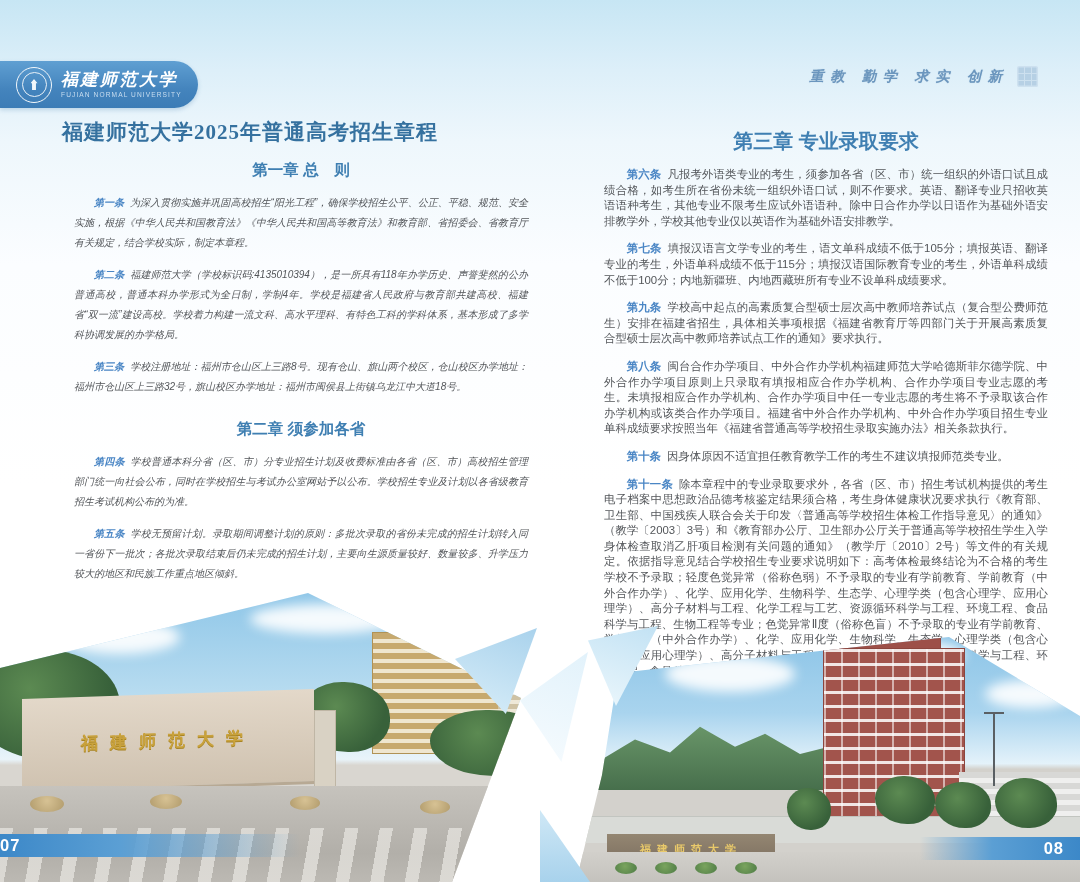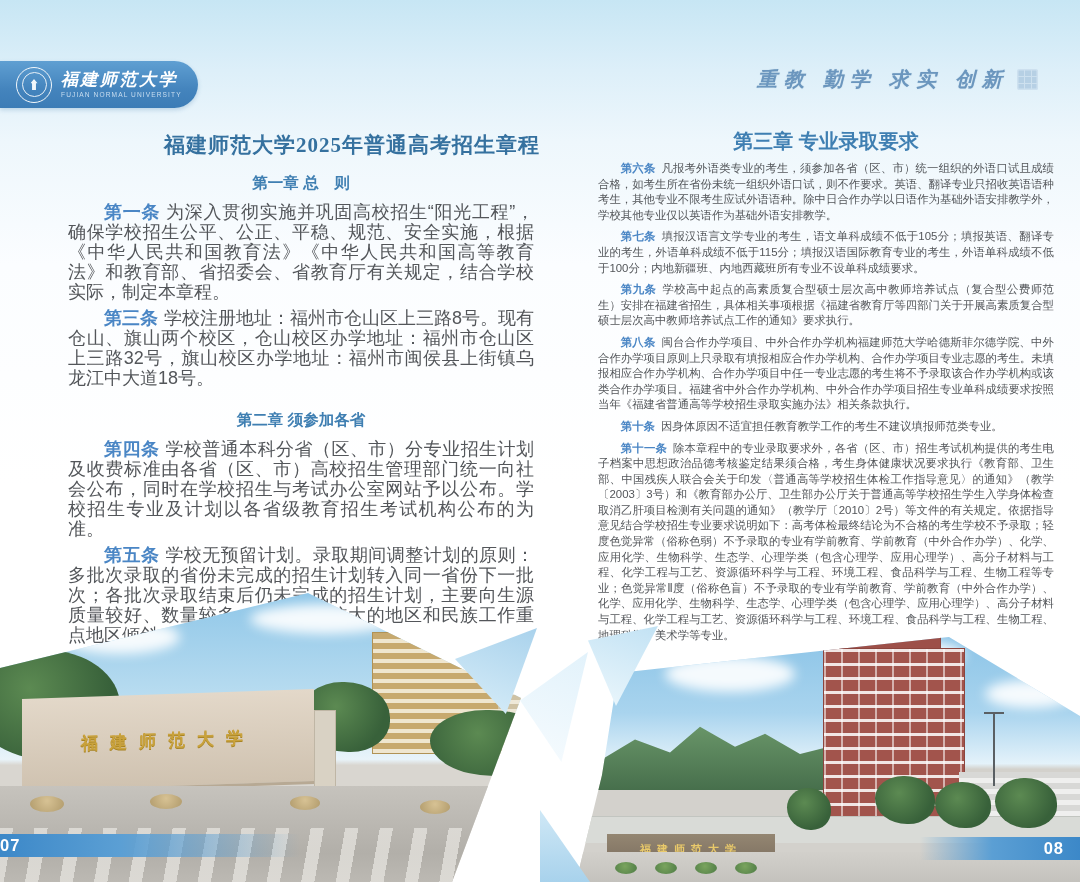--- a/index.html
+++ b/index.html
@@ -22,34 +22,34 @@
   .emblem-inner{width:23px;height:23px;border:1px solid #e8f1f8;border-radius:50%;
     display:flex;align-items:center;justify-content:center;}
   .emblem-glyph{width:7px;height:11px;background:#f2f7fb;
     clip-path:polygon(50% 0,100% 38%,78% 38%,78% 100%,22% 100%,22% 38%,0 38%);}
   .logo-text{display:flex;flex-direction:column;line-height:1;}
   .logo-cn{font-family:"Liberation Serif","DejaVu Serif",serif;font-weight:bold;
     color:#ffffff;font-size:17px;letter-spacing:2.5px;font-style:italic;}
   .logo-en{color:#c9def0;font-size:6.6px;letter-spacing:1.1px;margin-top:4px;}
   .motto-wrap{position:absolute;top:66px;right:42px;display:flex;align-items:center;gap:8px;}
   .motto{font-family:"Liberation Serif","DejaVu Serif",serif;font-style:italic;font-weight:bold;
-    color:#6b96be;font-size:20px;letter-spacing:7px;white-space:nowrap;
+    color:#6b96be;font-size:14px;letter-spacing:7px;white-space:nowrap;
     text-shadow:0 0 1px rgba(90,130,170,.35);}
   .seal{width:21px;height:21px;border-radius:2px;background:#a9c6de;opacity:.75;
     box-shadow:inset 0 0 0 1.5px #c8dcec;
     background-image:linear-gradient(#c8dcec 1px,transparent 1px),linear-gradient(90deg,#c8dcec 1px,transparent 1px);
     background-size:7px 7px;}
   
   .page-left{position:absolute;left:62px;top:118px;width:478px;}
   .doc-title{font-family:"Liberation Serif","DejaVu Serif",serif;font-weight:bold;
-    text-align:right;color:#35719f;font-size:21px;letter-spacing:1px;margin:13px 0 14px 0;}
+    text-align:left;color:#35719f;font-size:21px;letter-spacing:1px;margin:0 0 14px 0;}
   .chap{font-weight:bold;text-align:center;color:#3f7fb2;margin:14px 0 8px 0;}
   .page-left .chap{font-size:15.5px;}
-  .art{margin:6px;text-indent:2em;text-align:justify;color:#53565a;}
-  .page-left .art{font-size:18px;line-height:20px;}
+  .art{margin:12px;text-indent:2em;text-align:justify;color:#53565a;}
+  .page-left .art{font-size:10px;line-height:20px;font-style:italic;}
   .artlabel{color:#4a86c5;font-weight:bold;margin-right:6px;}
   .page-right{position:absolute;left:592px;top:128px;width:468px;}
   .page-right .chap{font-size:20px;margin:0 0 6px 0;}
   .page-right .art{font-size:11.4px;line-height:15.6px;}
   .page-left .chap2{margin-top:22px;}
   
   .photo{position:absolute;overflow:hidden;z-index:1;}
   .photo-left{left:0;top:590px;width:560px;height:292px;
     clip-path:polygon(0 78px,308px 3px,521px 108px,452px 292px,0 292px);
     background:linear-gradient(180deg,#8ec6e8 0%,#b8dcf0 36%,#e9f4fa 58%,#d9d6d0 60%);}
@@ -137,20 +137,21 @@
   <span class="motto">重教 勤学 求实 创新</span>
   <span class="seal"></span>
 </div>
 
 <div class="page-left">
   <h1 class="doc-title">福建师范大学2025年普通高考招生章程</h1>
 
   <div class="chap">第一章 总　则</div>
 
   <p class="art"><span class="artlabel">第一条</span><span>为深入贯彻实施并巩固高校招生“阳光工程”，确保学校招生公平、公正、平稳、规范、安全实施，根据《中华人民共和国教育法》《中华人民共和国高等教育法》和教育部、省招委会、省教育厅有关规定，结合学校实际，制定本章程。</span></p>
+  <p class="art"><span class="artlabel">第二条</span><span>福建师范大学（学校标识码:4135010394），是一所具有118年办学历史、声誉斐然的公办普通高校，普通本科办学形式为全日制，学制4年。学校是福建省人民政府与教育部共建高校、福建省“双一流”建设高校。学校着力构建一流文科、高水平理科、有特色工科的学科体系，基本形成了多学科协调发展的办学格局。</span></p>
   <p class="art"><span class="artlabel">第三条</span><span>学校注册地址：福州市仓山区上三路8号。现有仓山、旗山两个校区，仓山校区办学地址：福州市仓山区上三路32号，旗山校区办学地址：福州市闽侯县上街镇乌龙江中大道18号。</span></p>
 
   <div class="chap chap2">第二章 须参加各省</div>
 
   <p class="art"><span class="artlabel">第四条</span><span>学校普通本科分省（区、市）分专业招生计划及收费标准由各省（区、市）高校招生管理部门统一向社会公布，同时在学校招生与考试办公室网站予以公布。学校招生专业及计划以各省级教育招生考试机构公布的为准。</span></p>
   <p class="art"><span class="artlabel">第五条</span><span>学校无预留计划。录取期间调整计划的原则：多批次录取的省份未完成的招生计划转入同一省份下一批次；各批次录取结束后仍未完成的招生计划，主要向生源质量较好、数量较多、升学压力较大的地区和民族工作重点地区倾斜。</span></p>
 </div>
 
 <div class="page-right">
   <div class="chap">第三章 专业录取要求</div>

